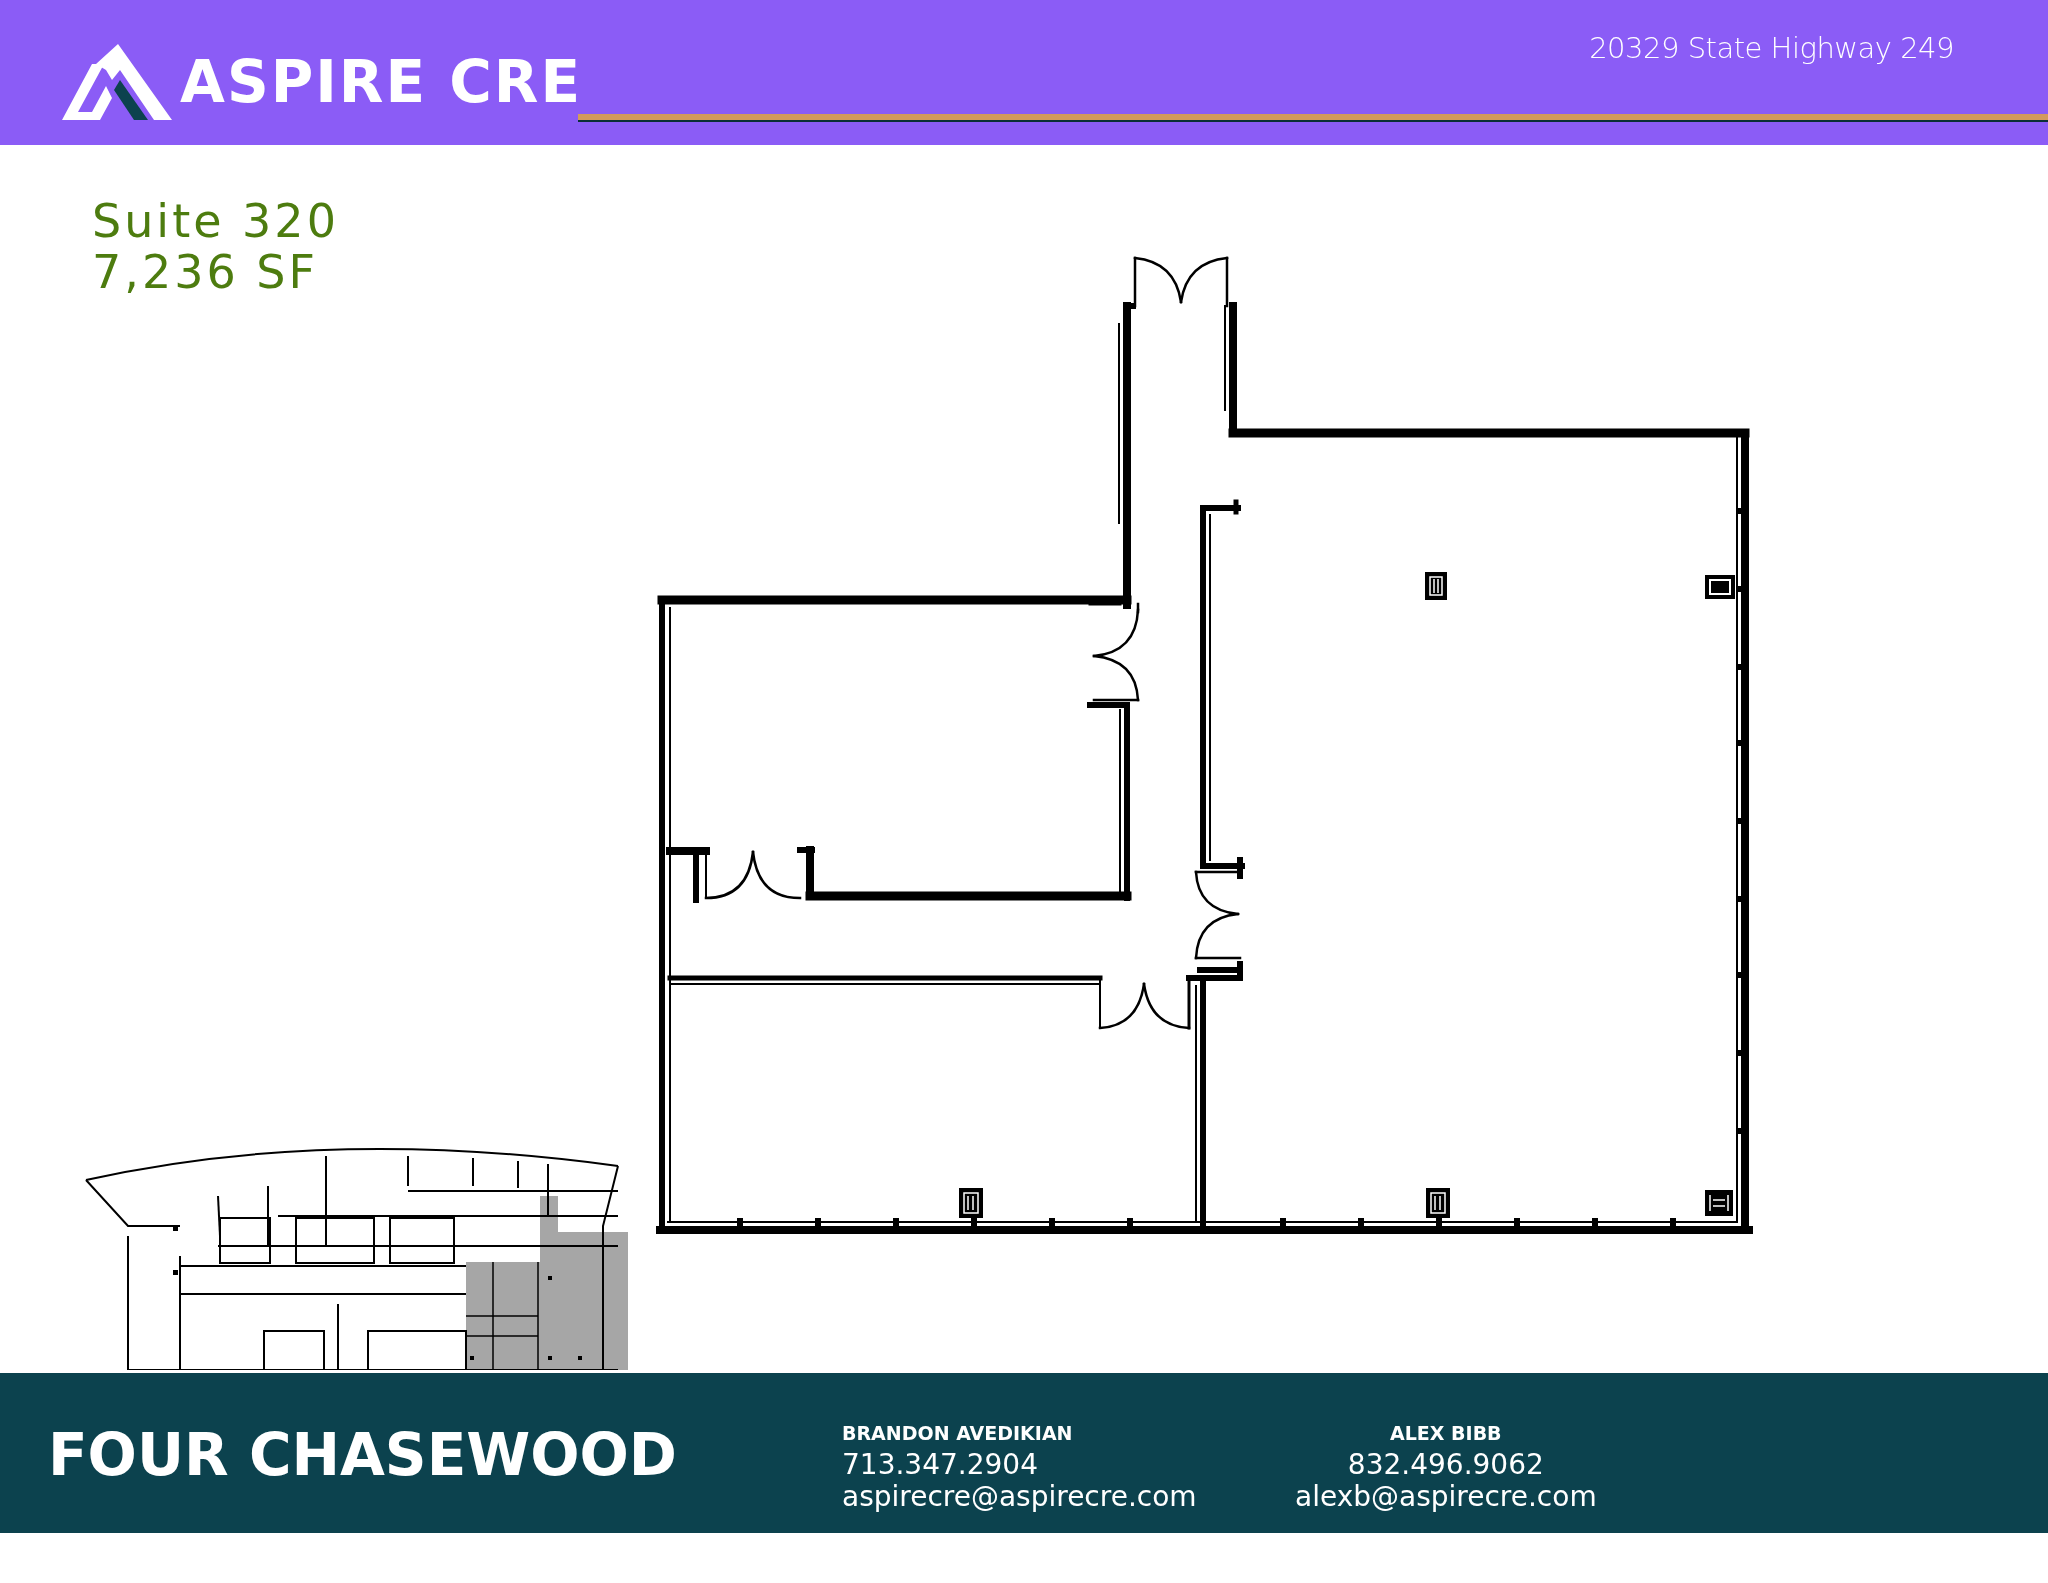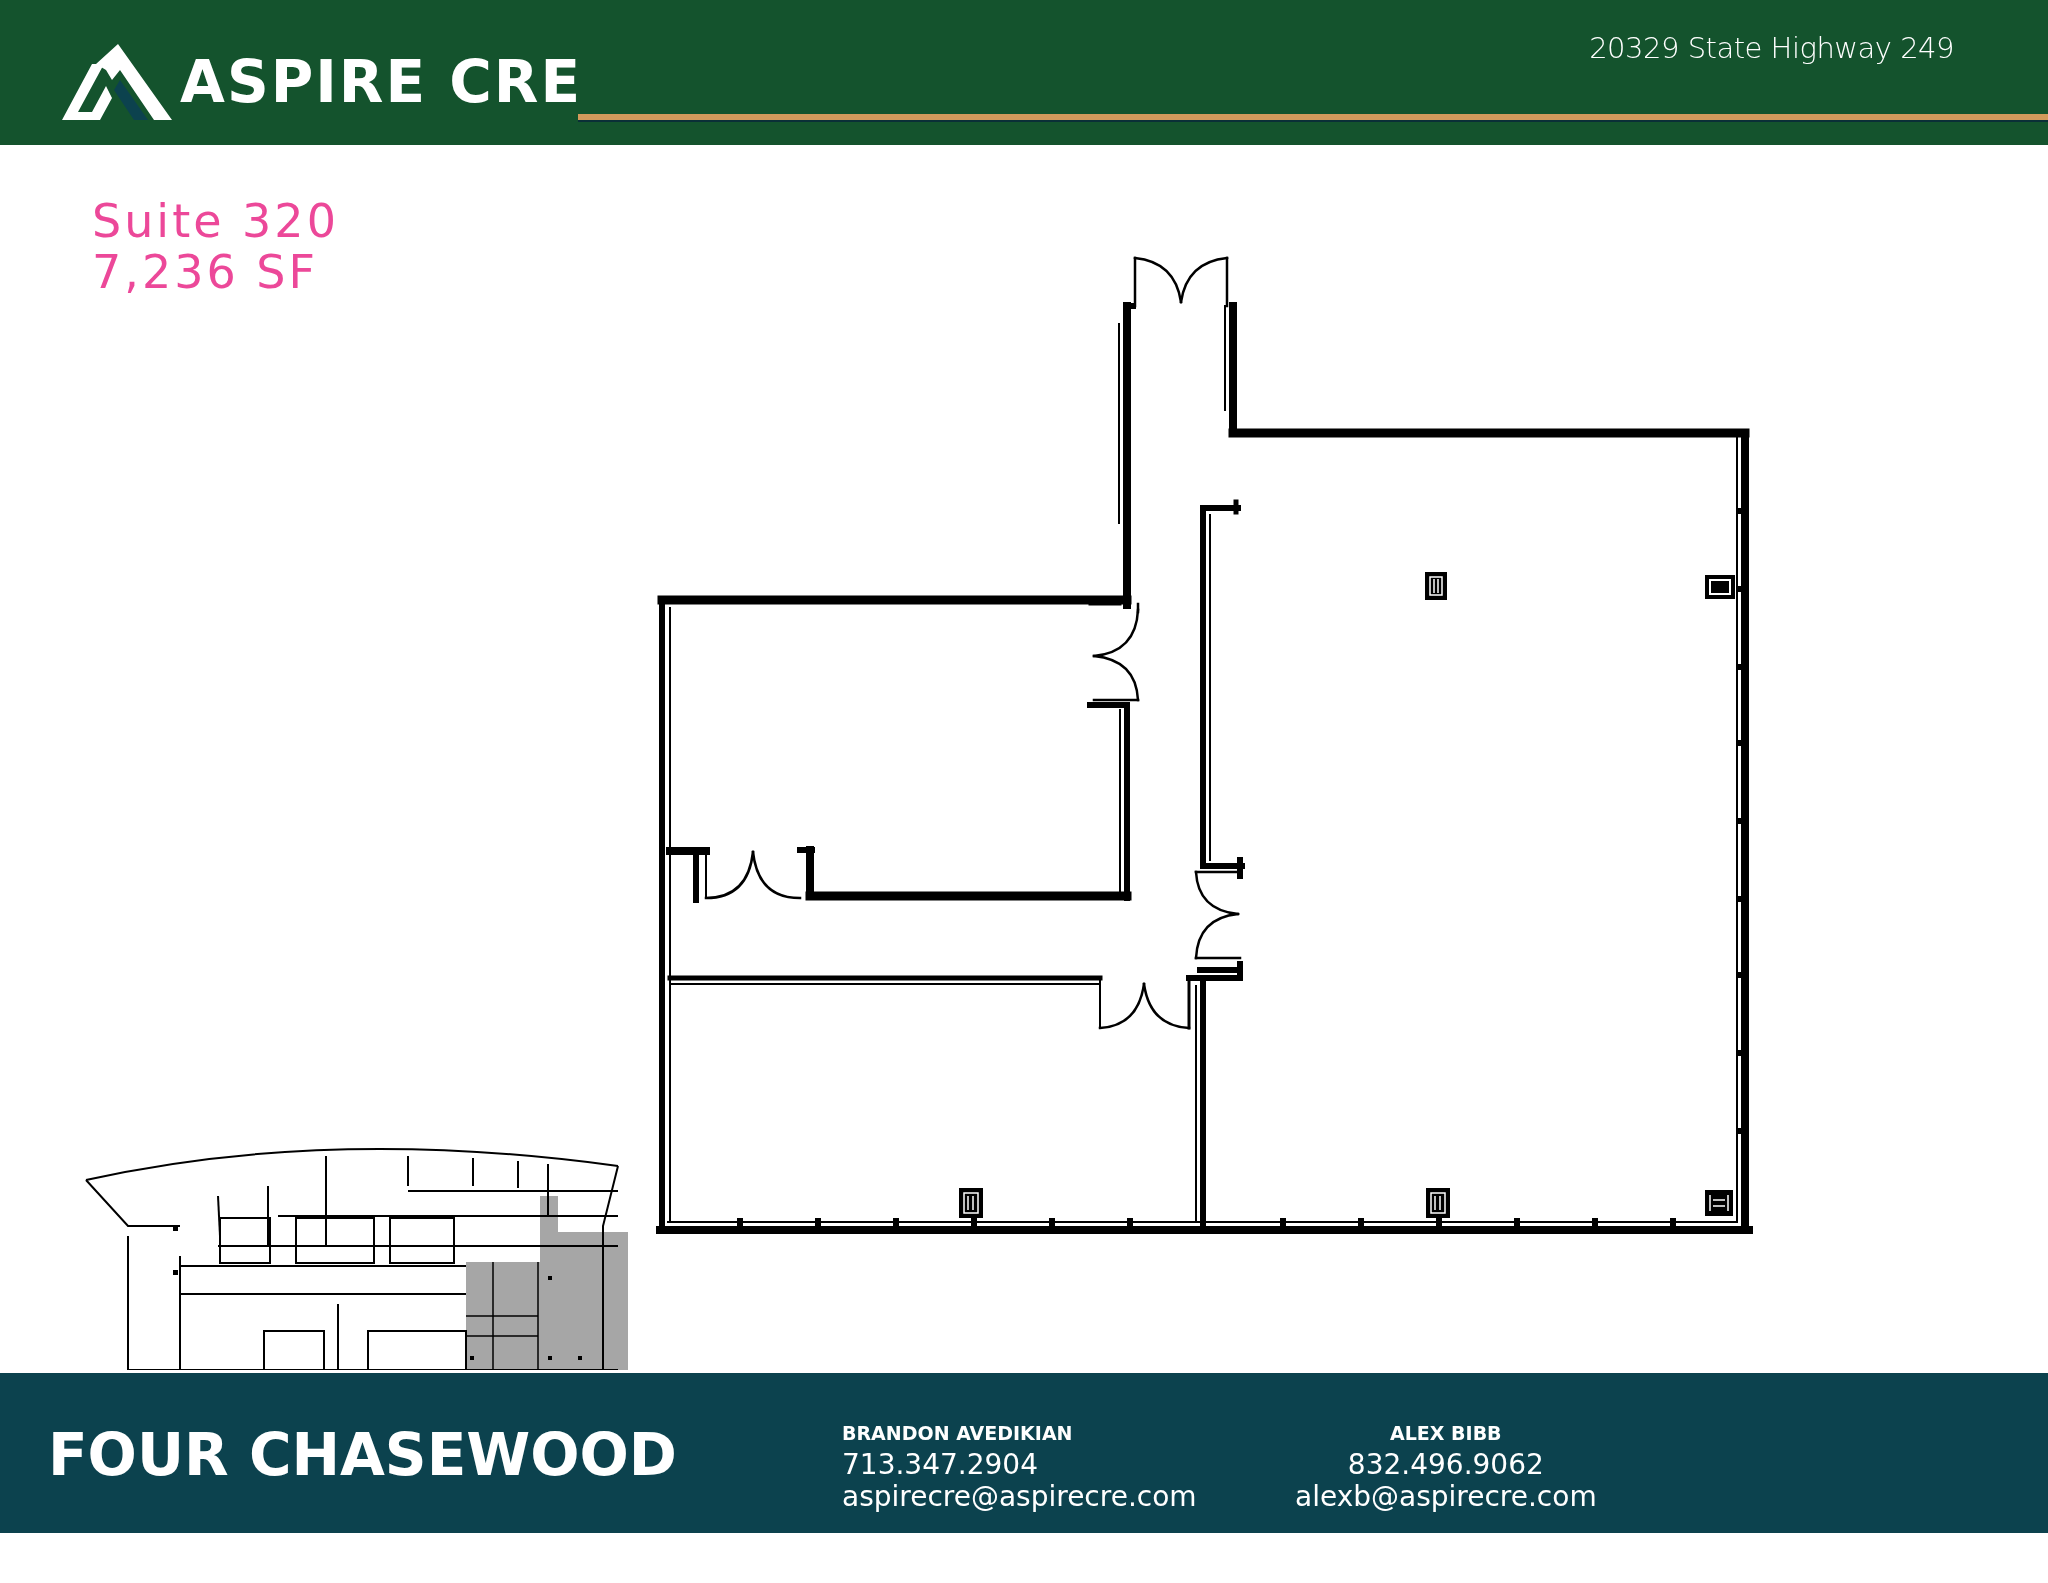--- a/index.html
+++ b/index.html
@@ -1,23 +1,23 @@
 <!DOCTYPE html>
 <html><head>
 <meta charset="utf-8">
 <style>
   html, body { margin: 0; padding: 0; }
   body { width: 2048px; height: 1583px; position: relative; background: #ffffff; overflow: hidden; font-family: "Liberation Sans", sans-serif; }
-  .header { position: absolute; left: 0; top: 0; width: 2048px; height: 145px; background: #14532d; }
+  .header { position: absolute; left: 0; top: 0; width: 2048px; height: 145px; background: #8b5cf6; }
   .logo { position: absolute; left: 62px; top: 44px; height: 76px; display: flex; align-items: center; }
   .logo svg { display: block; }
   .logo-text { font-family: "DejaVu Sans", sans-serif; font-weight: bold; color: #ffffff; font-size: 58px; letter-spacing: 2px; margin-left: 8px; line-height: 1; }
   .gold-line { position: absolute; left: 578px; top: 114px; width: 1470px; height: 6px; background: #d39a5c; border-bottom: 2px solid #0a2f37; }
   .address { position: absolute; right: 94px; top: 26px; text-align: center; color: #ffffff; font-family: "DejaVu Sans", sans-serif; font-weight: 300; font-size: 29px; line-height: 45px; letter-spacing: -0.5px; }
-  .suite { position: absolute; left: 92px; top: 196px; color: #ec4899; font-family: "DejaVu Sans", sans-serif; font-size: 46px; line-height: 51px; letter-spacing: 3px; }
+  .suite { position: absolute; left: 92px; top: 196px; color: #4d7c0f; font-family: "DejaVu Sans", sans-serif; font-size: 46px; line-height: 51px; letter-spacing: 3px; }
   .plan { position: absolute; left: 0; top: 0; }
   .keyplan { position: absolute; left: 78px; top: 1136px; width: 550px; height: 234px; }
   .footer { position: absolute; left: 0; top: 1373px; width: 2048px; height: 160px; background: #0c424e; }
   .prop-name { position: absolute; left: 48px; top: 48px; color: #ffffff; font-family: "DejaVu Sans", sans-serif; font-weight: bold; font-size: 58px; letter-spacing: 0px; }
   .broker { position: absolute; top: 44px; color: #ffffff; font-family: "DejaVu Sans", sans-serif; font-size: 28px; line-height: 32px; }
   .broker .bname { font-weight: bold; font-size: 19px; letter-spacing: 0px; }
 </style>
 </head>
 <body>
 

